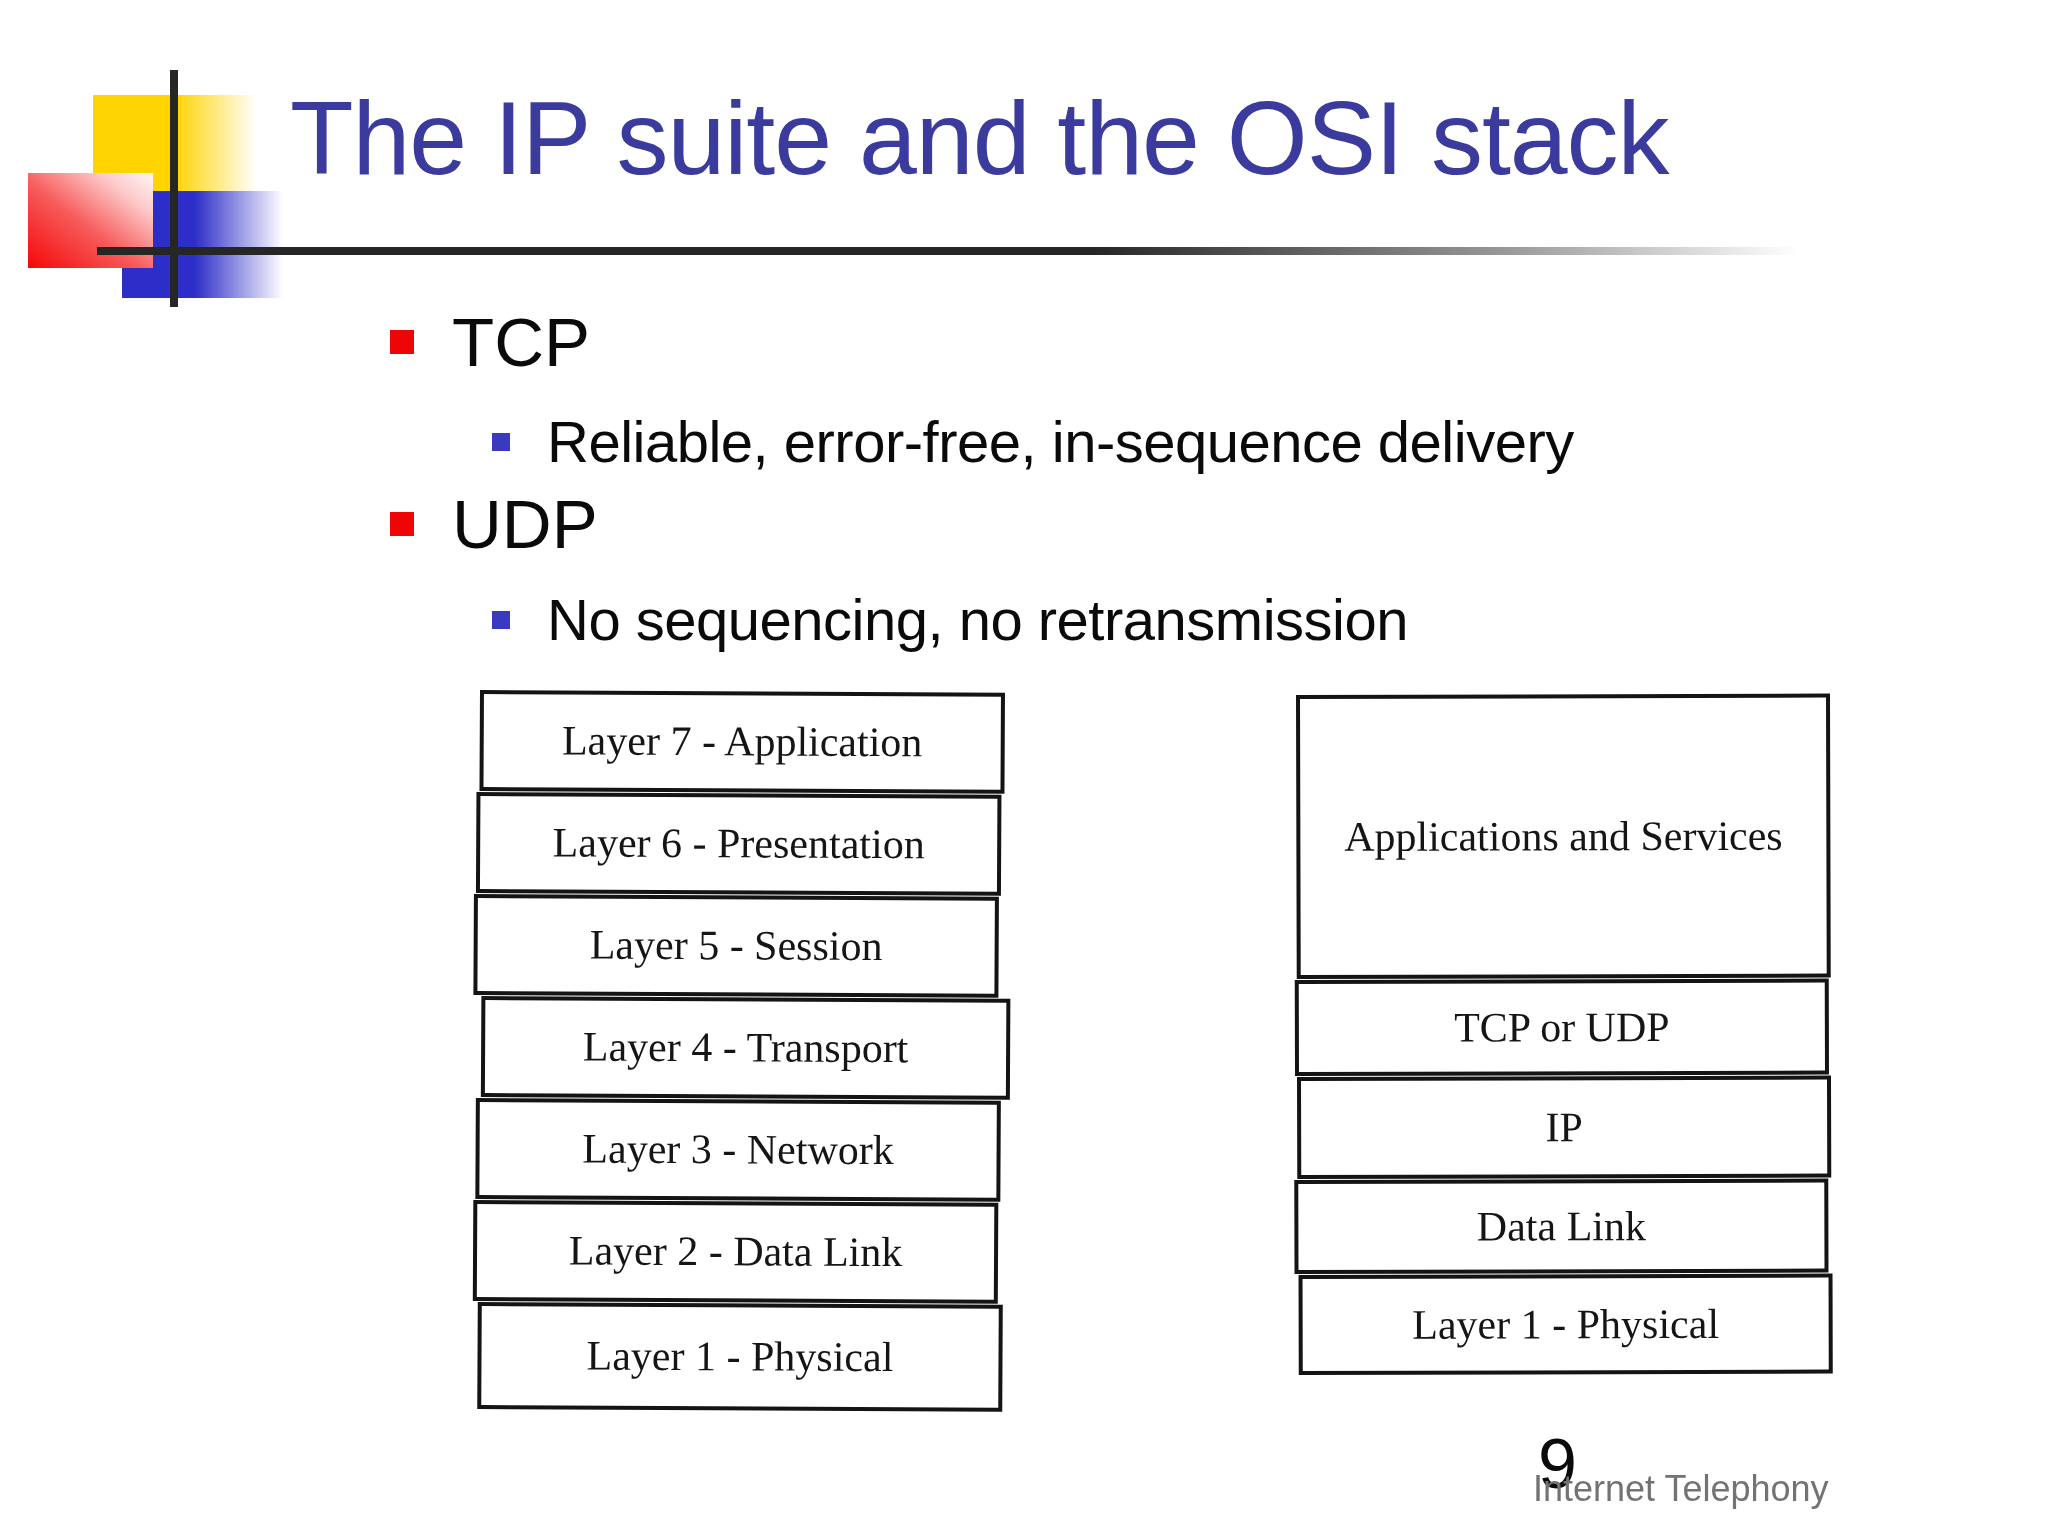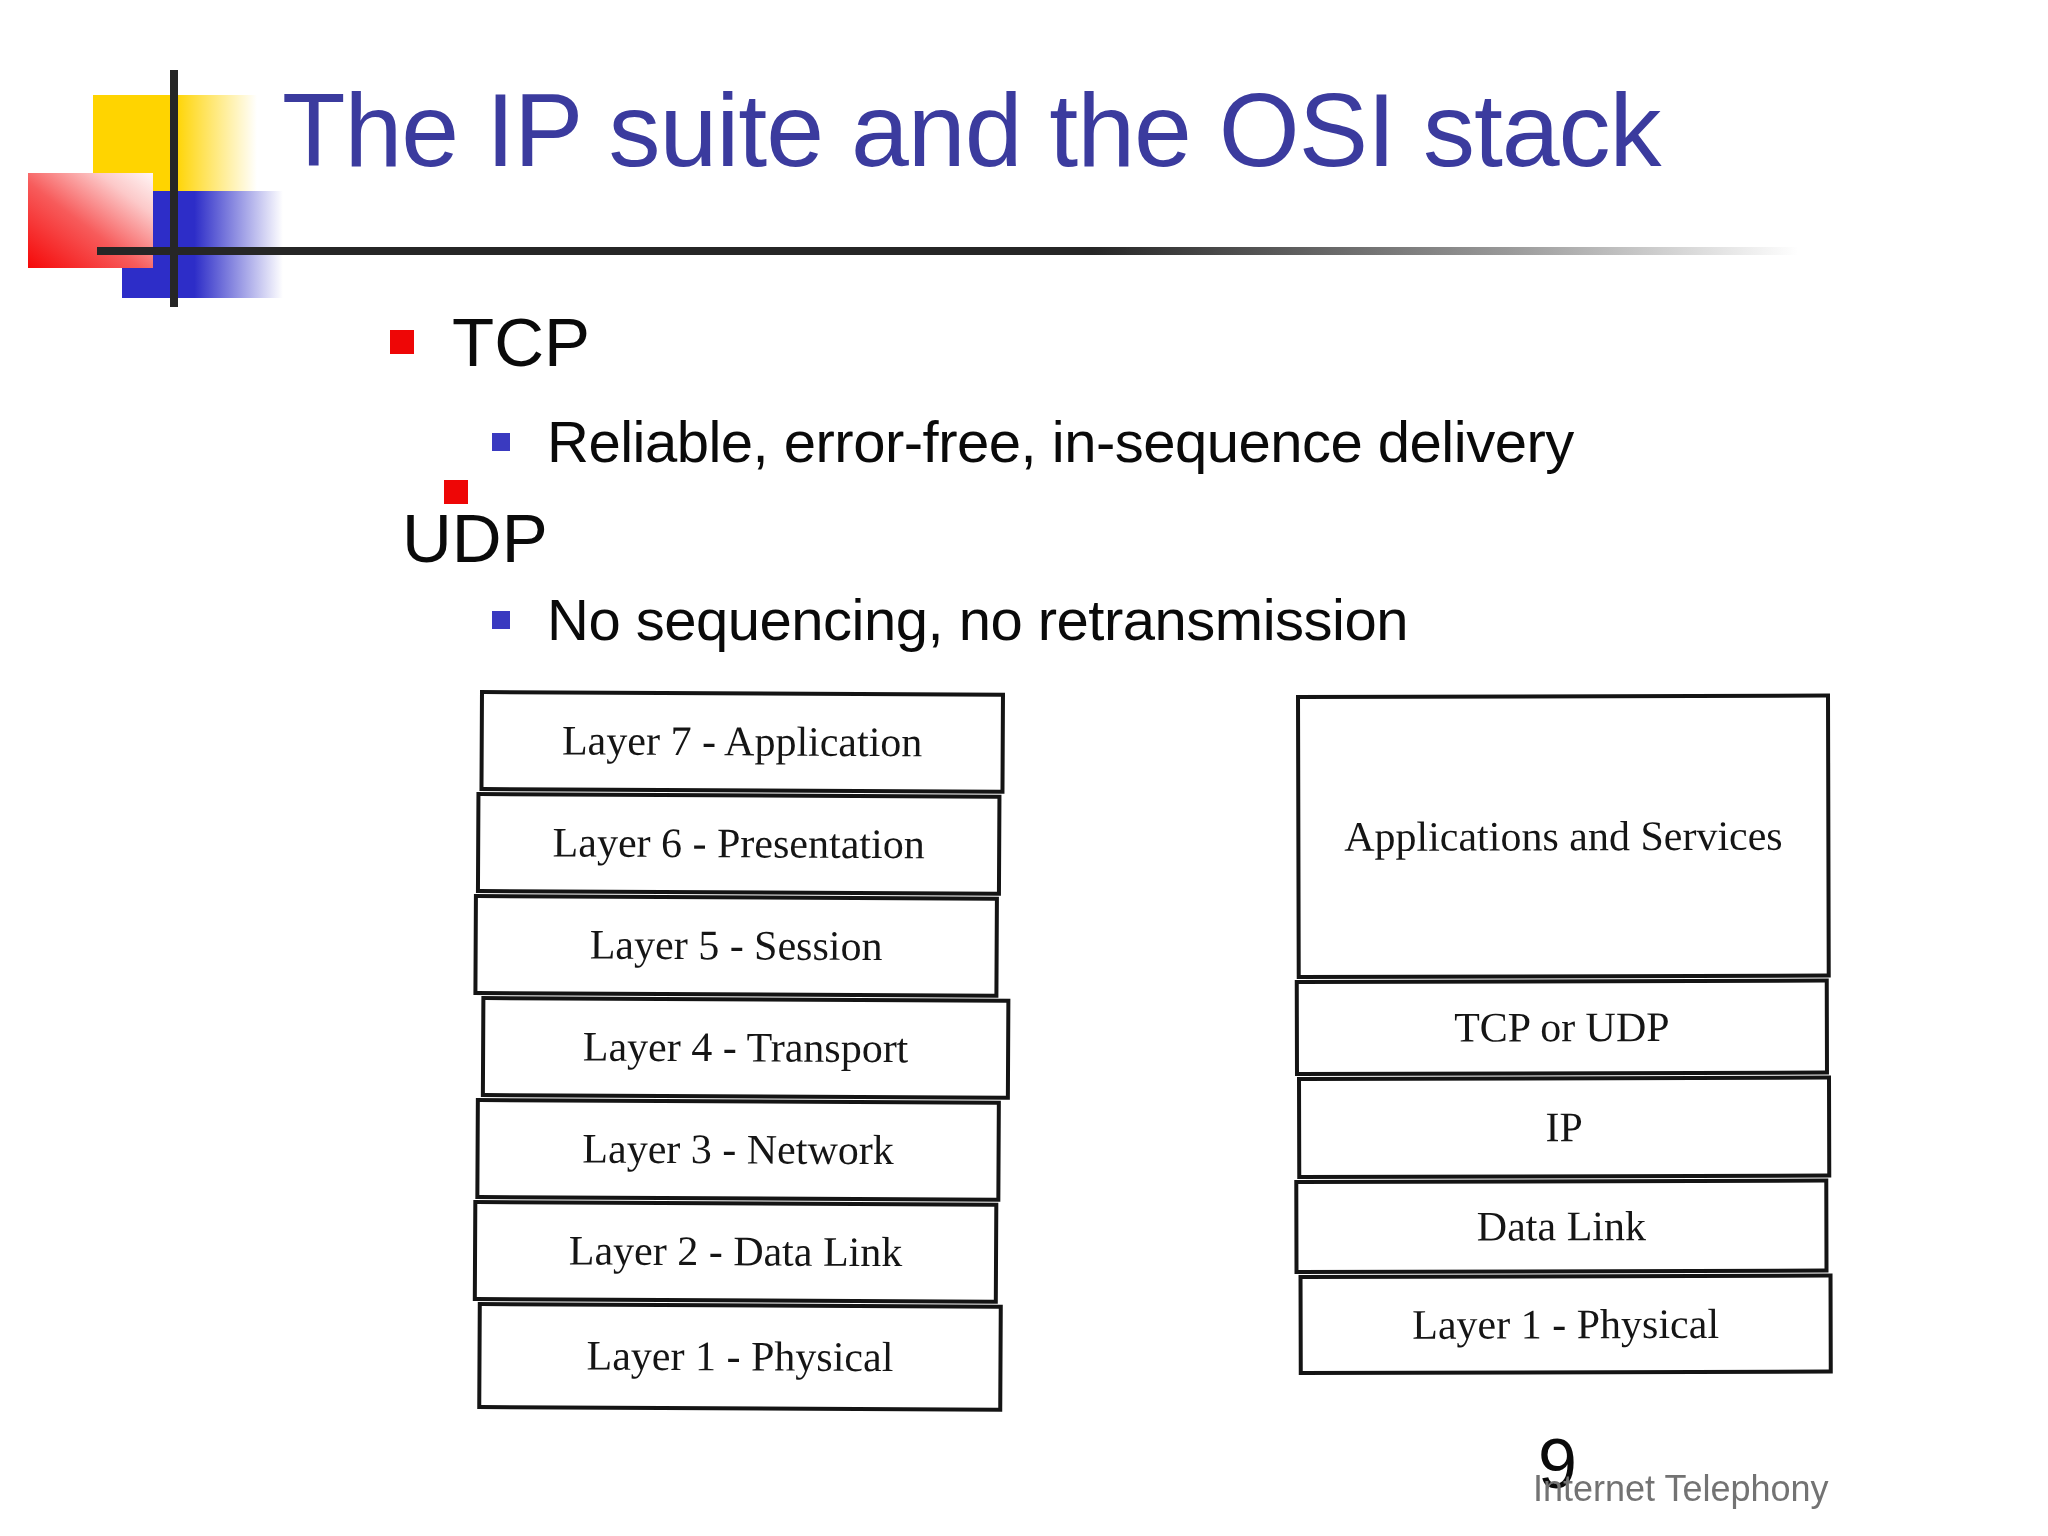--- a/index.html
+++ b/index.html
@@ -28,36 +28,36 @@
     left:170px;top:70px;width:8px;height:237px;
     background:#262626;
   }
   .deco-hline{
     left:97px;top:247px;width:1810px;height:8px;
     background:linear-gradient(to right,#262626 0%,#262626 55%,rgba(70,70,70,0.55) 78%,rgba(120,120,120,0) 94%);
   }
   
   .title{
     position:absolute;left:278px;top:72px;
-    margin:4px;font-size:104px;font-weight:normal;
+    margin:12px;font-size:104px;font-weight:normal;
     line-height:1.05;letter-spacing:-1px;
     color:#3B3B9E;white-space:nowrap;
   }
   
   .bullet-row{position:absolute;display:flex;align-items:center;white-space:nowrap;color:#0a0a0a;}
   .bullet-row .sq{flex:0 0 auto;display:inline-block;}
   .row-l1{height:88px;}
   .row-l1 .sq{width:24px;height:24px;background:#EE0606;margin-right:38px;}
   .row-l1 .txt{font-size:69px;line-height:1;}
   .row-l2{height:70px;}
   .row-l2 .sq{width:18px;height:18px;background:#3A3AC0;margin-right:37px;}
   .row-l2 .txt{font-size:58px;line-height:1;letter-spacing:-0.5px;}
   #bullet-tcp{left:390px;top:298px;}
   #bullet-tcp-sub{left:492px;top:407px;}
-  #bullet-udp{left:402px;top:480px;flex-direction:column;}
+  #bullet-udp{left:390px;top:480px;}
   #bullet-udp-sub{left:492px;top:585px;justify-content:flex-end;}
   
   .stack{
     position:absolute;
     font-family:"Liberation Serif",serif;
     color:#151515;
   }
   .stack .row{
     box-sizing:border-box;
     border:4px solid #141414;

